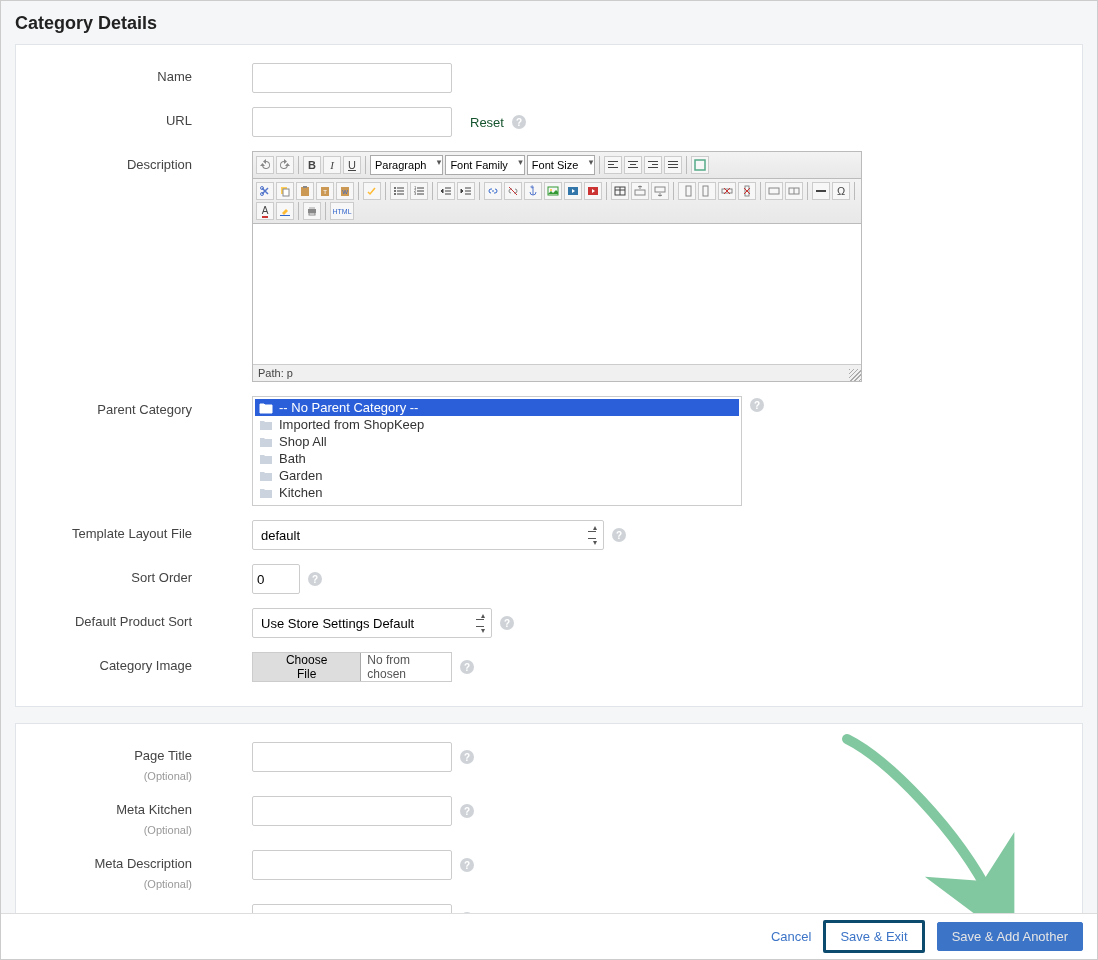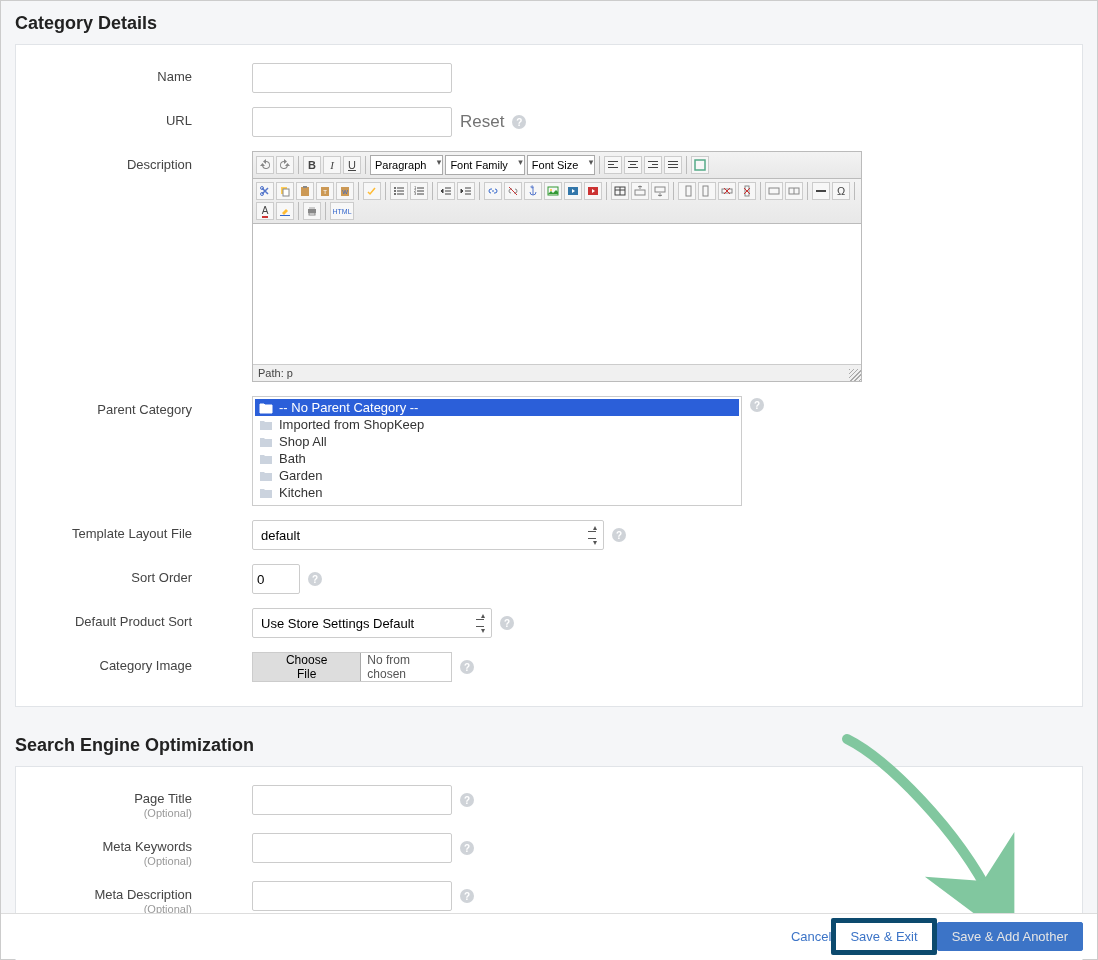--- a/index.html
+++ b/index.html
@@ -3,24 +3,24 @@
 <meta charset="utf-8">
 <style>
 * { box-sizing: border-box; margin: 0; padding: 0; }
 body { font-family: -apple-system, BlinkMacSystemFont, "Segoe UI", Arial, sans-serif; font-size: 13px; color: #333; background: #fff; }
 .page { border: 1px solid #ccc; width: 1098px; height: 960px; position: relative; background: #f5f6f8; }
 .section { margin: 0; padding: 0; }
 .section-header { font-size: 18px; font-weight: 600; padding: 12px 14px 10px 14px; color: #222; }
 .panel { background: #fff; border: 1px solid #e1e4e8; margin: 0 14px 16px 14px; padding: 18px 18px 24px 18px; }
 .form-row { display: flex; margin-bottom: 14px; align-items: flex-start; gap: 48px; }
 .form-label { width: 170px; text-align: right; padding-right: 12px; padding-top: 6px; font-size: 13px; color: #444; }
-.form-label .optional { display:block; font-size: 11px; color:#999; margin-top:1px;}
+.form-label .optional { display:block; font-size: 11px; color:#999; margin-top:7px;}
 .form-field { flex: 1; display:flex; align-items:center; }
 input.txt { width: 200px; height: 30px; border: 1px solid #ccc; border-radius: 2px; padding: 4px 8px; font-size: 13px; }
-.reset-link { color:#737373; font-size: 17px; margin-left: 8px; cursor:pointer; }
+.reset-link { color:#14532d; font-size: 13px; margin-left: 18px; cursor:pointer; }
 .help-icon { display:inline-flex; width:14px; height:14px; border-radius:50%; background:#cfd3d8; color:#fff; font-size:10px; font-weight:bold; align-items:center; justify-content:center; margin-left:8px; cursor: default;}
 .editor { border:1px solid #bbb; width: 610px; }
 .editor-toolbar { background: linear-gradient(#f3f3f3,#e8e8e8); border-bottom:1px solid #bbb; padding:2px 2px; display:flex; flex-wrap:wrap; gap:0; align-items:center; }
 .editor-toolbar .sep { width:1px; height:18px; background:#bbb; margin:0 3px; }
 .tbtn { width:18px; height:18px; border:1px solid #ccc; background:#f7f7f7; margin:1px; display:flex; align-items:center; justify-content:center; font-size:10px; color:#444; cursor:pointer; }
 .tbtn svg { width:12px; height:12px; }
 .tsel { height:20px; border:1px solid #aaa; background:#fff; font-size:11px; padding:0 16px 0 4px; margin:1px; appearance:none; position:relative; cursor:pointer; }
 .tsel-wrap { position:relative; display:inline-block; }
 .tsel-wrap::after { content:"▾"; position:absolute; right:3px; top:3px; font-size:9px; color:#555; pointer-events:none;}
 .editor-area { width:100%; height:140px; border:none; resize:none; padding:4px; font-family: inherit; outline:none; display:block; background:#fff;}
@@ -35,23 +35,23 @@
 .select-wrap { position:relative; display:inline-block; }
 .select-wrap::after { content:""; position:absolute; right:8px; top:50%; transform:translateY(-50%); width:8px; height:12px; background:
   linear-gradient(#555,#555) 0 2px/8px 1px no-repeat,
   linear-gradient(#555,#555) 0 9px/8px 1px no-repeat; pointer-events:none;}
 .select-wrap::before { content: "▴"; position:absolute; right:7px; top:3px; font-size:8px; color:#555; pointer-events:none;}
 .select-wrap .dn { position:absolute; right:7px; bottom:3px; font-size:8px; color:#555; pointer-events:none;}
 .sort-input { width:48px; height:30px; border:1px solid #ccc; border-radius:2px; padding:4px; text-align:left; }
 .file-wrap { border:1px solid #ccc; width:200px; height:30px; display:flex; align-items:center; padding:0; overflow:hidden;}
 .file-btn { height:100%; background:#ddd; border:none; border-right:1px solid #aaa; padding:0 22px; font-size:12px; cursor:pointer; font-family:inherit;}
 .file-txt { font-size:12px; color:#555; padding-left:6px; }
-.footer { position:absolute; bottom:0; left:0; right:0; height:46px; background:#fff; border-top:1px solid #ddd; display:flex; align-items:center; justify-content:flex-end; padding:0 14px; }
+.footer { position:absolute; bottom:0; left:0; right:0; height:46px; background:#fff; border-top:1px solid #ddd; display:flex; align-items:center; justify-content:flex-end; padding:0 14px; gap:12px; }
 .btn-link { color:#3c74c7; background:none; border:none; font-size:13px; cursor:pointer; }
-.btn-outline { background:#fff; border:5px solid #0c4a6e; color:#3c74c7; padding:6px 14px; font-size:13px; border-radius:2px; cursor:pointer; }
+.btn-outline { background:#fff; border:3px solid #0c4a6e; color:#3c74c7; padding:6px 14px; font-size:13px; border-radius:2px; cursor:pointer; }
 .btn-primary { background:#3c74c7; border:1px solid #3c74c7; color:#e5e5e5; padding:6px 14px; font-size:13px; border-radius:2px; cursor:pointer; }
 .arrow-annotation { position:absolute; right:80px; bottom:30px; pointer-events:none; }
 </style>
 </head>
 <body>
 
 <div class="page">
 
   <div class="section">
     <div class="section-header">Category Details</div>
@@ -436,32 +436,31 @@
             <span class="file-txt">No from chosen</span>
           </div>
           <span class="help-icon">?</span>
         </div>
       </div>
 
     </div>
   </div>
 
   <div class="section">
-    <div class="section-header">Search Engine Optimization</div>
     <div class="panel" style="padding-bottom:12px">
 
       <div class="form-row">
         <div class="form-label"><span>Page Title</span><span class="optional">(Optional)</span></div>
         <div class="form-field">
             <input class="txt" type="text" style="">
             <span class="help-icon">?</span>
           </div>
       </div>
       <div class="form-row">
-        <div class="form-label"><span>Meta Keywords</span><span class="optional">(Optional)</span></div>
+        <div class="form-label"><span>Meta Kitchen</span><span class="optional">(Optional)</span></div>
         <div class="form-field">
             <input class="txt" type="text" style="">
             <span class="help-icon">?</span>
           </div>
       </div>
       <div class="form-row">
         <div class="form-label"><span>Meta Description</span><span class="optional">(Optional)</span></div>
         <div class="form-field">
             <input class="txt" type="text" style="">
             <span class="help-icon">?</span>

